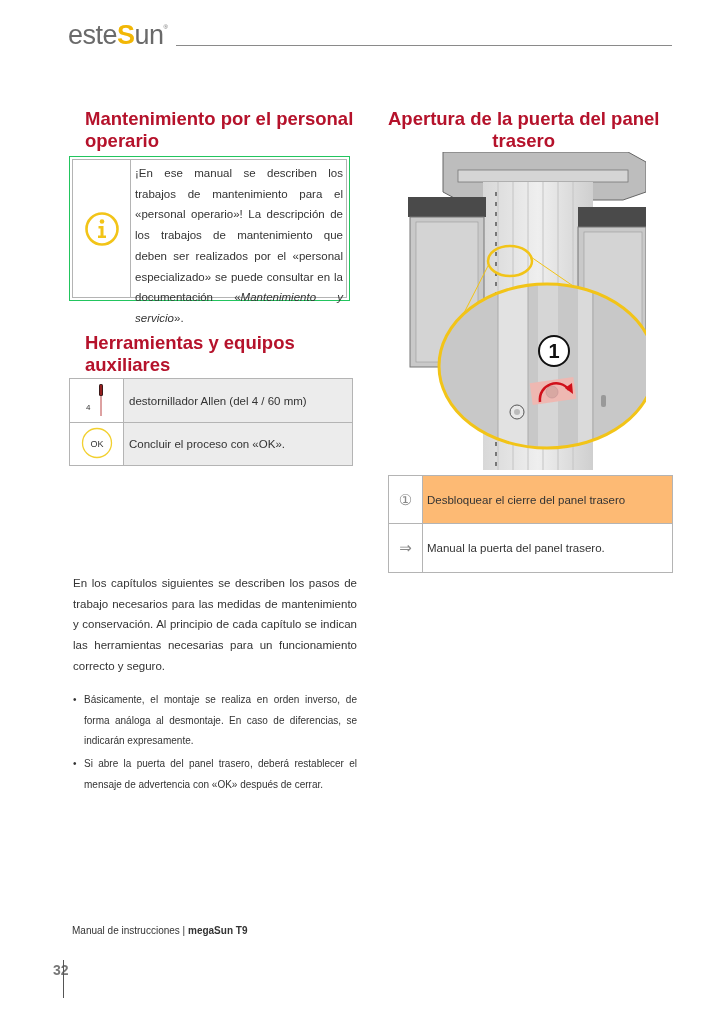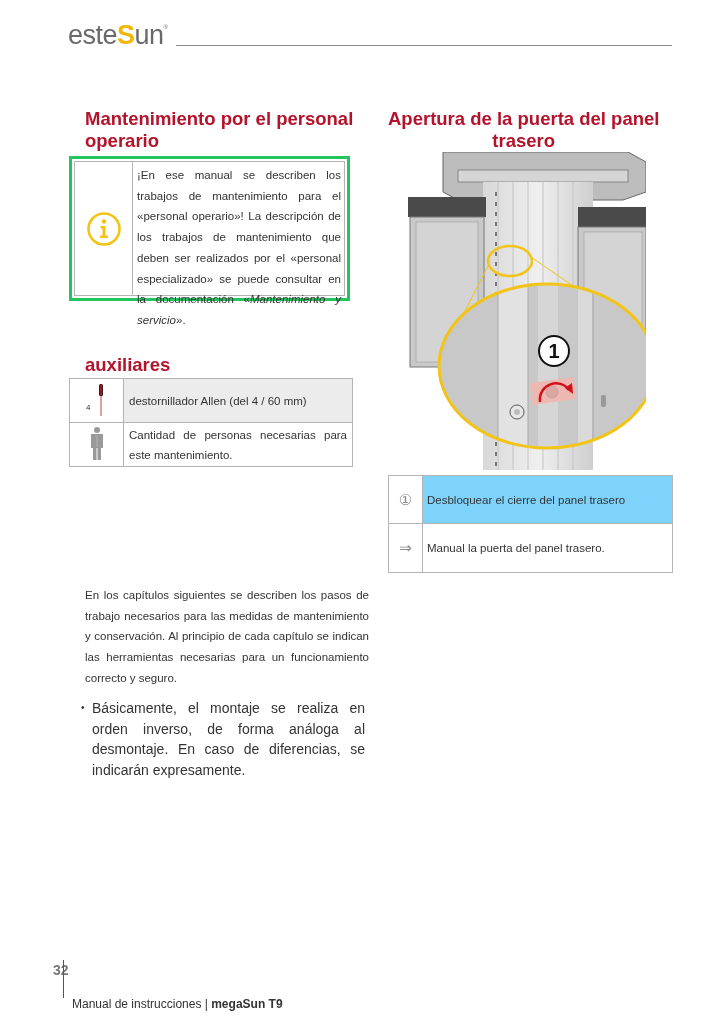--- a/index.html
+++ b/index.html
@@ -7,58 +7,58 @@
   .logo { position:absolute; left:68px; top:20px; font-size:27px; font-weight:normal; color:#6a6a6a; letter-spacing:-0.5px; }
   .logo .s { color:#f2b705; font-weight:bold; }
   .logo .reg { font-size:6px; vertical-align:top; position:relative; top:4px; }
   .header-line { position:absolute; left:176px; top:45px; width:496px; height:1px; background:#8a8a8a; }
 
   h2 { position:absolute; margin:0; font-size:18.5px; line-height:22px; font-weight:bold; color:#b5122b; }
   .col-left { left:53px;margin-left:32px; }
   .col-right { left:388px;text-align:center; }
 
   
-  .infobox { position:absolute; left:69px; top:156px; width:281px; height:145px; border:3px solid #22c55e; box-sizing:border-box; padding:2px; }
+  .infobox { position:absolute; left:69px; top:156px; width:281px; height:145px; border:1px solid #22c55e; box-sizing:border-box; padding:2px; }
   .infobox-inner { display:flex; width:100%; height:100%; border:1px solid #b4b4b4; box-sizing:border-box; }
   .infobox-icon { width:57px; border-right:1px solid #b4b4b4; display:flex; align-items:center; justify-content:center; }
   .infobox-text { flex:1; padding:3px 3px 0 4px; font-size:11.5px; line-height:20.7px; text-align:justify; color:#333; }
   .infobox-text em { font-style:italic; }
 
   
   .tools { position:absolute; left:69px; top:378px; width:284px; border-collapse:collapse; }
   .tools td { border:1px solid #b4b4b4; font-size:11.5px; color:#333; }
   .tools td.ic { width:51px; text-align:center; background:#fff; }
   .tools td.tx { padding:0 5px;margin-left:36px; }
   .tools tr.r1 td { height:41px; }
   .tools tr.r2 td { height:40px; }
   .tools tr.r3 td { height:40px; }
   .tools tr.r4 td { height:41px; }
   .tools td.grey { background:#ececec; }
   .tools td.tx.j { text-align:justify; line-height:20px; }
 
-  .para { position:absolute; left:69px; width:284px; font-size:11.5px; line-height:20.7px; text-align:justify; color:#333; margin:16px; }
-  ul.bullets { position:absolute; left:69px; top:686px; width:284px; margin:12px; padding:0; list-style:none; font-size:14px; line-height:20.7px; color:#333; }
+  .para { position:absolute; left:69px; width:284px; font-size:11.5px; line-height:20.7px; text-align:justify; color:#333; margin:4px; }
+  ul.bullets { position:absolute; left:69px; top:686px; width:284px; margin:4px; padding:0; list-style:none; font-size:10px; line-height:20.7px; color:#333; }
   ul.bullets li { position:relative; padding-left:11px; text-align:justify; margin-bottom:2px; }
   ul.bullets li::before { content:"•"; position:absolute; left:0; top:0; font-size:10px; }
 
   
   .illus { position:absolute; left:388px; top:152px; width:258px; height:318px; }
 
   
   .steps { position:absolute; left:388px; top:475px; width:285px; border-collapse:collapse; }
   .steps td { border:1px solid #b4b4b4; font-size:11.5px; color:#333; }
   .steps td.ic { width:31px; text-align:center; color:#888; }
   .steps td.tx { padding:0 4px; }
   .steps tr.s1 td { height:45px; }
-  .steps tr.s1 td.tx { background:#7dd3fc; }
+  .steps tr.s1 td.tx { background:#fdba74; }
   .steps tr.s2 td { height:46px; }
 
   .footer-num { position:absolute; left:53px; top:962px; font-size:14px; font-weight:bold; color:#777; }
   .footer-rule { position:absolute; left:63px; top:960px; width:1px; height:38px; background:#555; }
-  .footer-text { position:absolute; left:72px; top:997px; font-size:12px; color:#333; }
+  .footer-text { position:absolute; left:72px; top:925px; font-size:10px; color:#333; }
   .footer-text b { font-weight:bold; }
 </style>
 </head>
 <body>
 
 <div class="logo"><span>este</span><span class="s">S</span><span>un</span><span class="reg">®</span></div>
 <div class="header-line"></div>
 
 <h2 class="col-left" style="top:108px;">
   <span>Mantenimiento por el personal</span><br>
@@ -72,56 +72,54 @@
         <circle cx="18" cy="18" r="15.5" fill="none" stroke="#f2c418" stroke-width="2.6"></circle>
         <circle cx="18" cy="10.5" r="2.3" fill="#f2c418"></circle>
         <path d="M14.5 15 H19.5 V24.5 H22 V27 H14 V24.5 H16.5 V17.5 H14.5 Z" fill="#f2c418"></path>
       </svg>
     </div>
     <div class="infobox-text"><span>¡En ese manual se describen los trabajos de mantenimiento para el «personal operario»! La descripción de los trabajos de mantenimiento que deben ser realizados por el «personal especializado» se puede consultar en la documentación «</span><em>Mantenimiento y servicio</em><span>».</span></div>
   </div>
 </div>
 
 <h2 class="col-left" style="top:332px;">
-  <br>
+  <span>Herramientas y equipos</span><br>
   <span>auxiliares</span>
 </h2>
 
 <table class="tools">
   <tbody>
       <tr class="r1">
     <td class="ic">
       <svg width="40" height="36" viewBox="0 0 40 36">
         <text x="9" y="28" font-size="8" fill="#333" font-family="Liberation Sans, sans-serif">4</text>
         <rect x="22" y="2" width="4" height="12" rx="1.5" fill="#3a1a1a"></rect>
         <rect x="23.3" y="3" width="1.4" height="10" fill="#b22"></rect>
         <line x1="24" y1="14" x2="24" y2="34" stroke="#b44" stroke-width="1"></line>
       </svg>
     </td>
     <td class="tx grey">destornillador Allen (del 4 / 60 mm)</td>
   </tr>
-  <tr class="r4">
+  <tr class="r3">
     <td class="ic">
-      <svg width="20" height="36" viewBox="0 0 20 36">
-        <circle cx="10" cy="4" r="3" fill="#999"></circle>
-        <rect x="4" y="8" width="12" height="14" fill="#9a9a9a"></rect>
-        <rect x="6" y="22" width="3.5" height="12" fill="#9a9a9a"></rect>
-        <rect x="10.5" y="22" width="3.5" height="12" fill="#9a9a9a"></rect>
-        <line x1="10" y1="9" x2="10" y2="21" stroke="#bbb" stroke-width="0.8"></line>
+      <svg width="34" height="34" viewBox="0 0 34 34">
+        <circle cx="17" cy="17" r="14.5" fill="#fff" stroke="#f2d030" stroke-width="1.3"></circle>
+        <text x="17" y="20.5" text-anchor="middle" font-size="9" fill="#333" font-family="Liberation Sans, sans-serif">OK</text>
       </svg>
     </td>
-    <td class="tx j">Cantidad de personas necesarias para este mantenimiento.</td>
+    <td class="tx grey">Concluir el proceso con «OK».</td>
   </tr>
 </tbody>
   </table>
 
 <p class="para" style="top:569px;">En los capítulos siguientes se describen los pasos de trabajo necesarios para las medidas de mantenimiento y conservación. Al principio de cada capítulo se indican las herramientas necesarias para un funcionamiento correcto y seguro.</p>
 
 <ul class="bullets">
   <li>Básicamente, el montaje se realiza en orden inverso, de forma análoga al desmontaje. En caso de diferencias, se indicarán expresamente.</li>
+  <li>Si abre la puerta del panel trasero, deberá restablecer el mensaje de advertencia con «OK» después de cerrar.</li>
 </ul>
 
 <h2 class="col-right" style="top:108px;">
   <span>Apertura de la puerta del panel</span><br>
   <span>trasero</span>
 </h2>
 
 <div class="illus">
   <svg width="258" height="318" viewBox="0 0 258 318">
     <defs>

